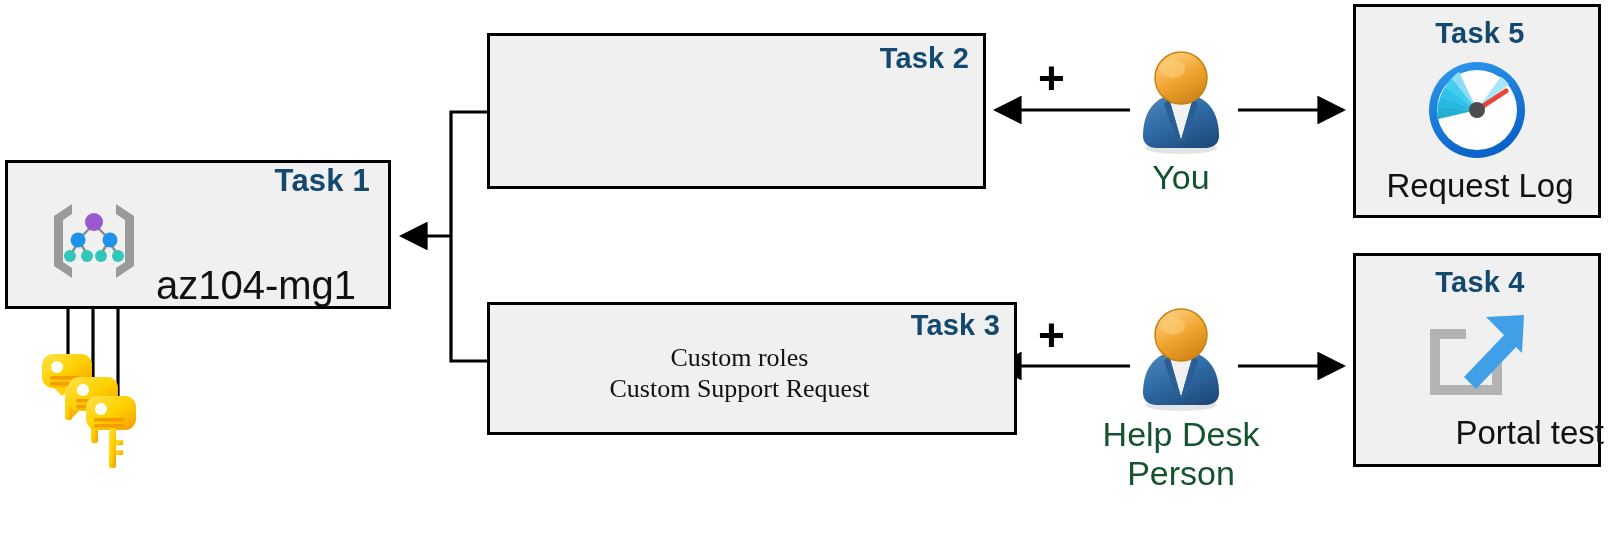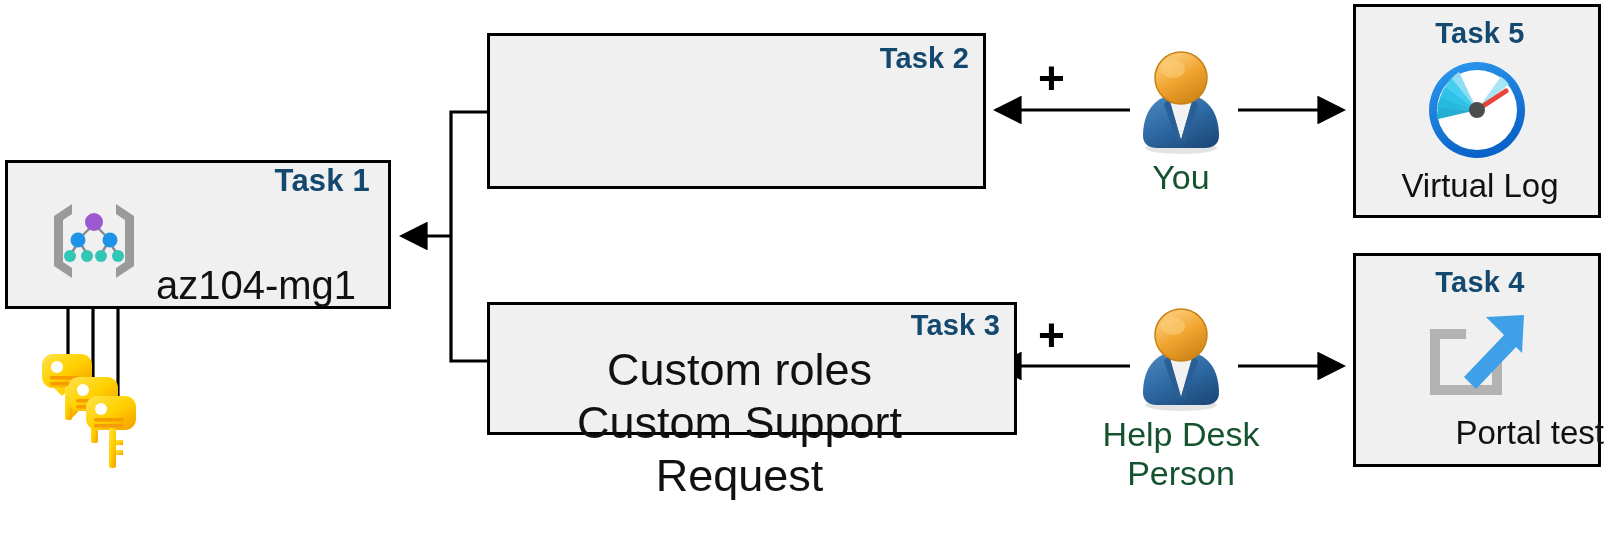--- a/index.html
+++ b/index.html
@@ -39,21 +39,21 @@
   #task1 .box-text{left:120px;top:52px;width:256px;font-size:40px;margin-top:47px;}
 
   
   #task2{left:487px;top:33px;width:499px;height:156px;}
   #task2 .task-label{right:14px;top:6px;font-size:29px;}
   #task2 .box-text{left:0;top:45px;width:499px;font-size:35px;}
 
   
   #task3{left:487px;top:302px;width:530px;height:133px;}
   #task3 .task-label{right:14px;top:4px;font-size:29px;}
-  #task3 .box-text{left:0;top:38px;width:499px;font-size:45px;}
+  #task3 .box-text{left:0;top:38px;width:499px;font-size:26px;font-family:Liberation Serif, serif;}
 
   
   #task5{left:1353px;top:4px;width:248px;height:214px;}
   #task5 .task-label{left:0;top:10px;width:248px;text-align:center;font-size:29px;}
   #task5 .box-text{left:0;top:160px;width:248px;font-size:33px;}
 
   
   #task4{left:1353px;top:253px;width:248px;height:214px;}
   #task4 .task-label{left:0;top:10px;width:248px;text-align:center;font-size:29px;}
   #task4 .box-text{left:0;top:158px;width:248px;font-size:33px;text-align:right;}
@@ -252,21 +252,21 @@
       <path d="M60,50 L65,56 L52,94 L48,92 Z" fill="#2a5f96"></path>
       <circle cx="48" cy="30" r="26" fill="url(#headGrad)" stroke="#c88214" stroke-width="1.5"></circle>
       <ellipse cx="40" cy="21" rx="12" ry="9" fill="#fcd07e" opacity="0.55"></ellipse>
     </svg>
   </div>
   <span class="free-label" id="helpdesk-label">Help Desk
 Person</span>
 
   <div class="box" id="task5">
     <span class="task-label">Task 5</span>
-    <span class="box-text">Virtual Log</span>
+    <span class="box-text">Request Log</span>
   </div>
 
   <div class="icon-abs" id="gauge-icon">
     <svg viewBox="0 0 118 104" width="118" height="104">
       <circle cx="59" cy="52" r="48" fill="url(#ringGrad)"></circle>
       <circle cx="59" cy="52" r="40" fill="#ffffff"></circle>
 
       <g>
         <path d="M59,52 L25.6,28.1 A41,41 0 0 1 33.3,20.0 Z" fill="#a9e4f7" transform="rotate(90 59 52)"></path>
         <path d="M59,52 L22.0,36.0 A40,40 0 0 1 26.5,25.0 Z" fill="#8fdcf5" transform="rotate(25 59 52)"></path>

